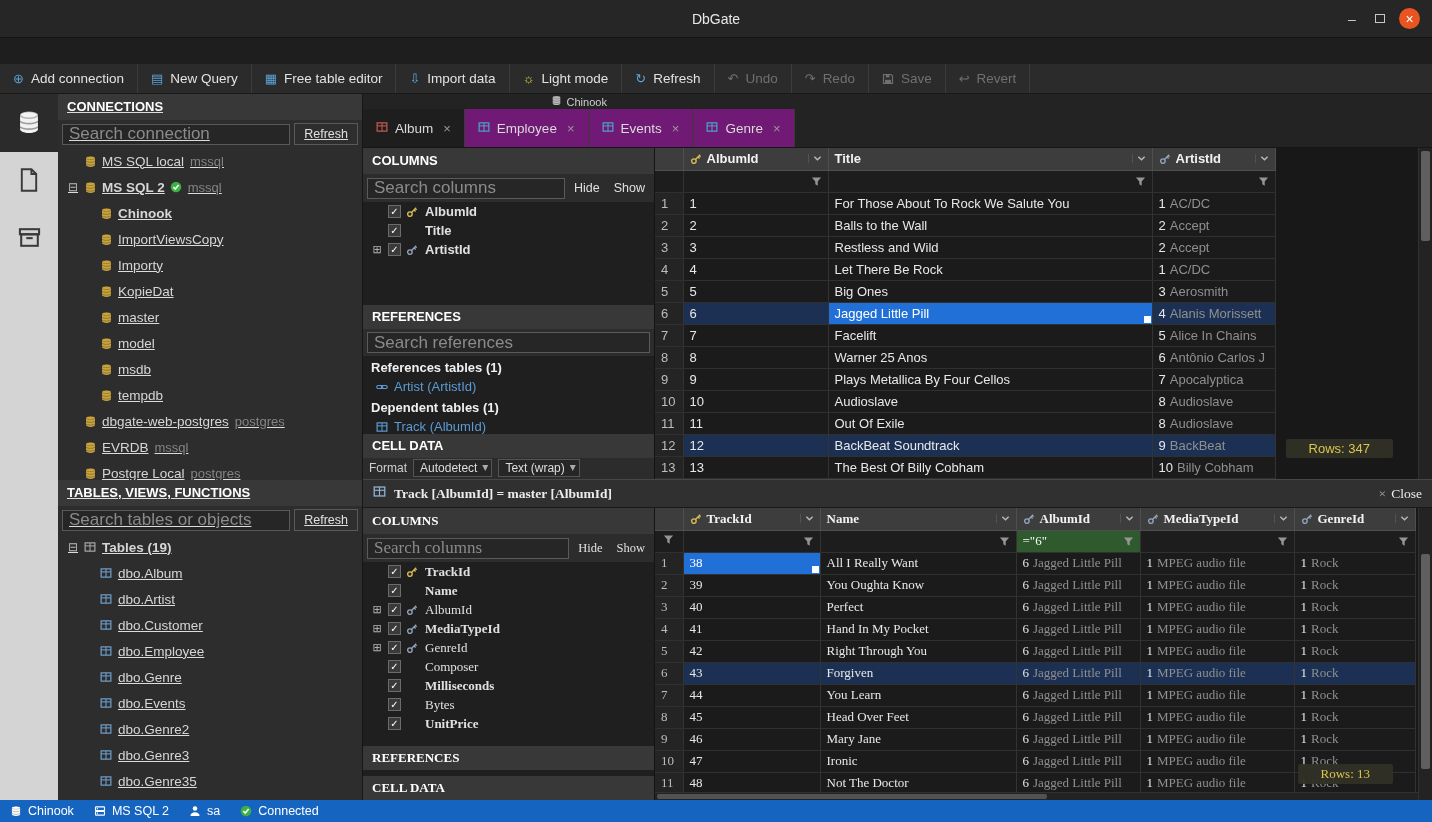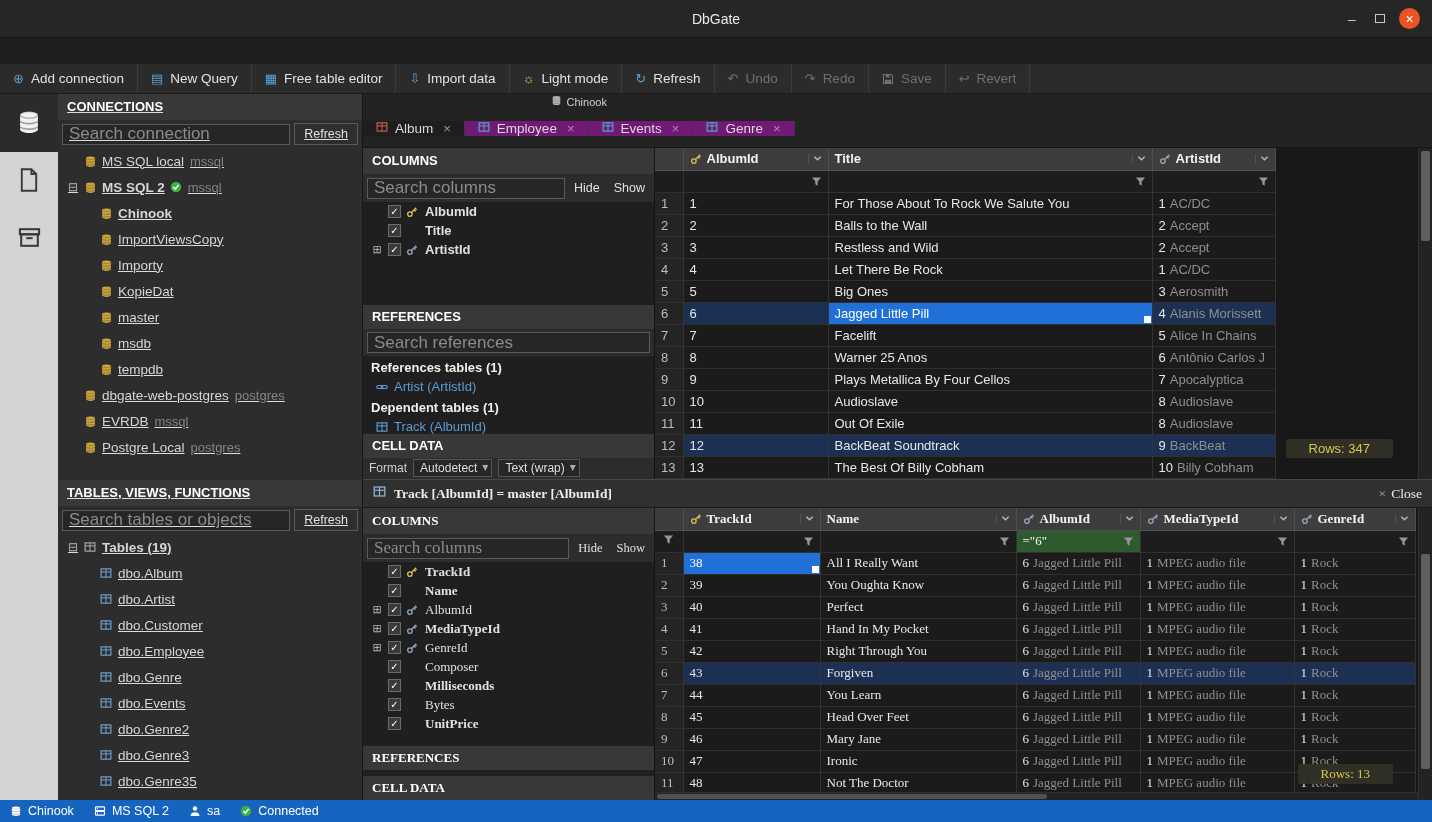--- a/index.html
+++ b/index.html
@@ -61,21 +61,21 @@
   .tree-item .suffix { color:#848484; margin-left:6px; font-size:13px; }
   .tree-item .conn-badge { margin-left:5px; display:inline-flex; }
   .bold { font-weight:bold; }
 
   
   .main { flex:1; display:flex; flex-direction:column; overflow:hidden; background:#1b1b1b; }
   .tabs-outer { flex:none; background:#232323; border-bottom:1px solid #161616; }
   .tabstrip { display:inline-flex; flex-direction:column; }
   .group-label { height:15px; display:flex; align-items:center; justify-content:center; gap:5px;
                  color:#cfcfcf; font-size:11px; background:#232323; }
-  .tabs-row { display:flex; height:38px;align-items:center; }
+  .tabs-row { display:flex; height:38px; }
   .tab { display:flex; align-items:center; gap:7px; padding:0 13px; border-right:1px solid #3a3a3a;
          background:#701a75; color:#dadada; font-size:13.5px; }
   .tab.active { background:#1e1e1e; }
   .tab-close { color:#9a9a9a; margin-left:3px; font-size:13px; }
 
   .top-split { flex:none; height:331px; display:flex; overflow:hidden; }
   .bottom-panel { flex:1; display:flex; flex-direction:column; overflow:hidden;font-family:Liberation Serif, serif; }
   .ref-header { flex:none; height:29px; background:#303030; border-top:1px solid #474747;
                 border-bottom:1px solid #181818; display:flex; align-items:center; gap:8px; padding:0 10px; }
   .ref-title { font-weight:bold; color:#ececec; font-size:13.5px; }
@@ -338,20 +338,32 @@
               <span class="expander"></span>
               <span class="ticon">
                 <svg width="13" height="13" viewBox="0 0 16 16">
                   <path d="M2.5 3.6 v8.8 c0 1.3 2.5 2.3 5.5 2.3 s5.5-1 5.5-2.3 V3.6" fill="#c9a43f"></path>
                   <ellipse cx="8" cy="3.6" rx="5.5" ry="2.1" fill="#c9a43f" stroke="rgba(0,0,0,0.25)"></ellipse>
                   <path d="M2.5 7.6 c1 .9 3 1.4 5.5 1.4 s4.5-.5 5.5-1.4" stroke="rgba(0,0,0,0.35)" fill="none"></path>
                   <path d="M2.5 11 c1 .9 3 1.4 5.5 1.4 s4.5-.5 5.5-1.4" stroke="rgba(0,0,0,0.35)" fill="none"></path>
                 </svg>
               </span>
               <span class="">master</span>
+            </div>
+            <div class="tree-item child">
+              <span class="expander"></span>
+              <span class="ticon">
+                <svg width="13" height="13" viewBox="0 0 16 16">
+                  <path d="M2.5 3.6 v8.8 c0 1.3 2.5 2.3 5.5 2.3 s5.5-1 5.5-2.3 V3.6" fill="#c9a43f"></path>
+                  <ellipse cx="8" cy="3.6" rx="5.5" ry="2.1" fill="#c9a43f" stroke="rgba(0,0,0,0.25)"></ellipse>
+                  <path d="M2.5 7.6 c1 .9 3 1.4 5.5 1.4 s4.5-.5 5.5-1.4" stroke="rgba(0,0,0,0.35)" fill="none"></path>
+                  <path d="M2.5 11 c1 .9 3 1.4 5.5 1.4 s4.5-.5 5.5-1.4" stroke="rgba(0,0,0,0.35)" fill="none"></path>
+                </svg>
+              </span>
+              <span class="">model</span>
             </div>
             <div class="tree-item child">
               <span class="expander"></span>
               <span class="ticon">
                 <svg width="13" height="13" viewBox="0 0 16 16">
                   <path d="M2.5 3.6 v8.8 c0 1.3 2.5 2.3 5.5 2.3 s5.5-1 5.5-2.3 V3.6" fill="#c9a43f"></path>
                   <ellipse cx="8" cy="3.6" rx="5.5" ry="2.1" fill="#c9a43f" stroke="rgba(0,0,0,0.25)"></ellipse>
                   <path d="M2.5 7.6 c1 .9 3 1.4 5.5 1.4 s4.5-.5 5.5-1.4" stroke="rgba(0,0,0,0.35)" fill="none"></path>
                   <path d="M2.5 11 c1 .9 3 1.4 5.5 1.4 s4.5-.5 5.5-1.4" stroke="rgba(0,0,0,0.35)" fill="none"></path>
                 </svg>

